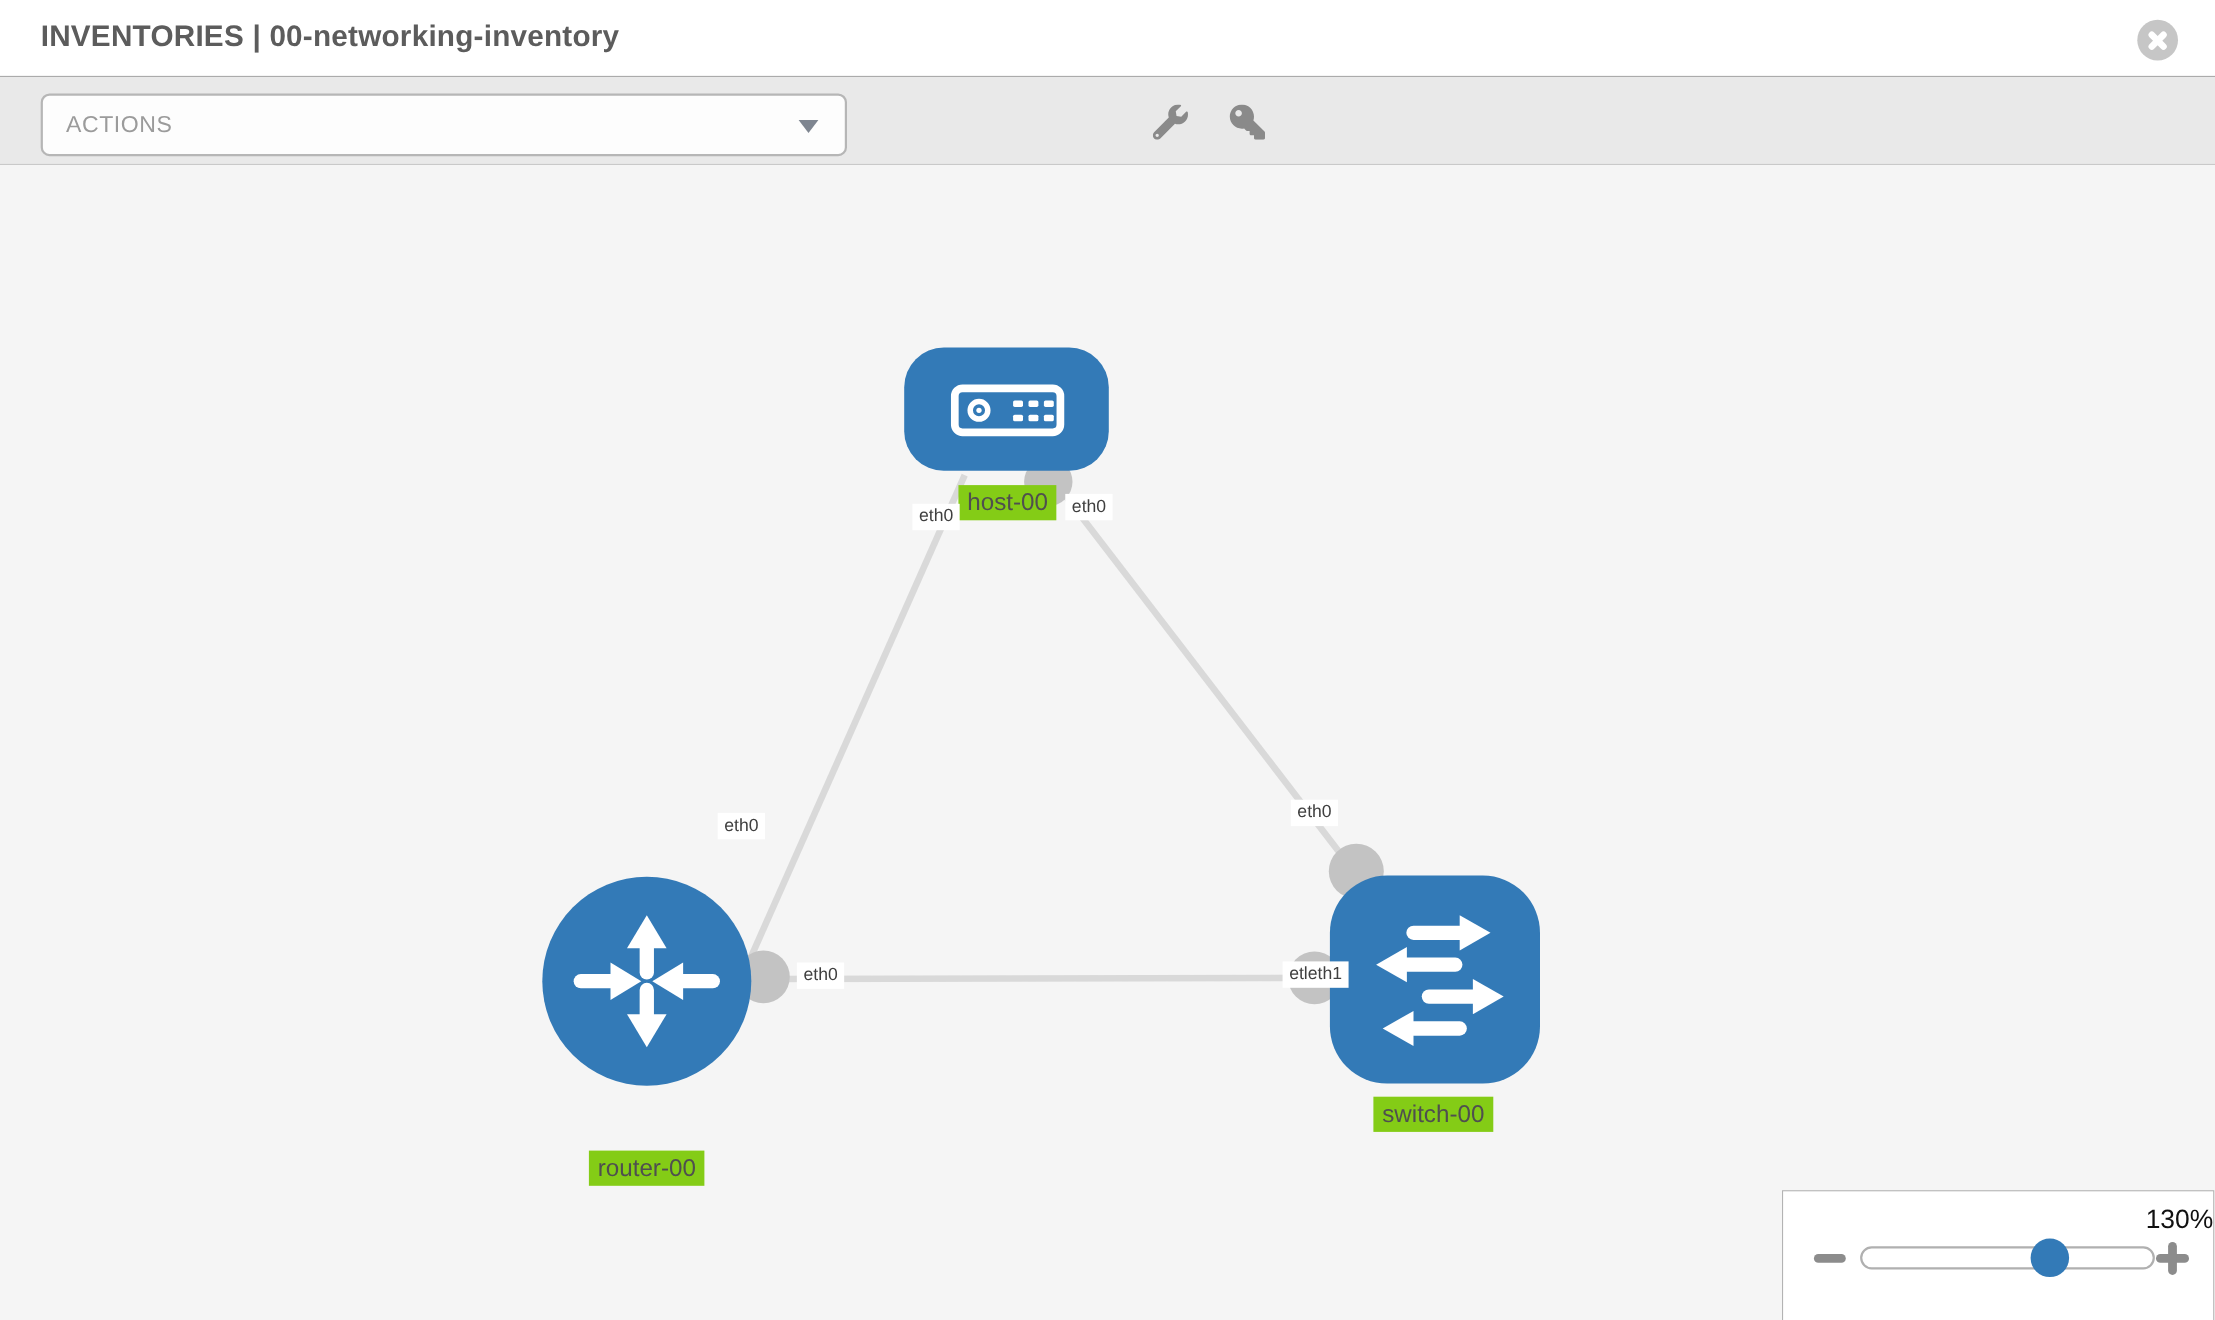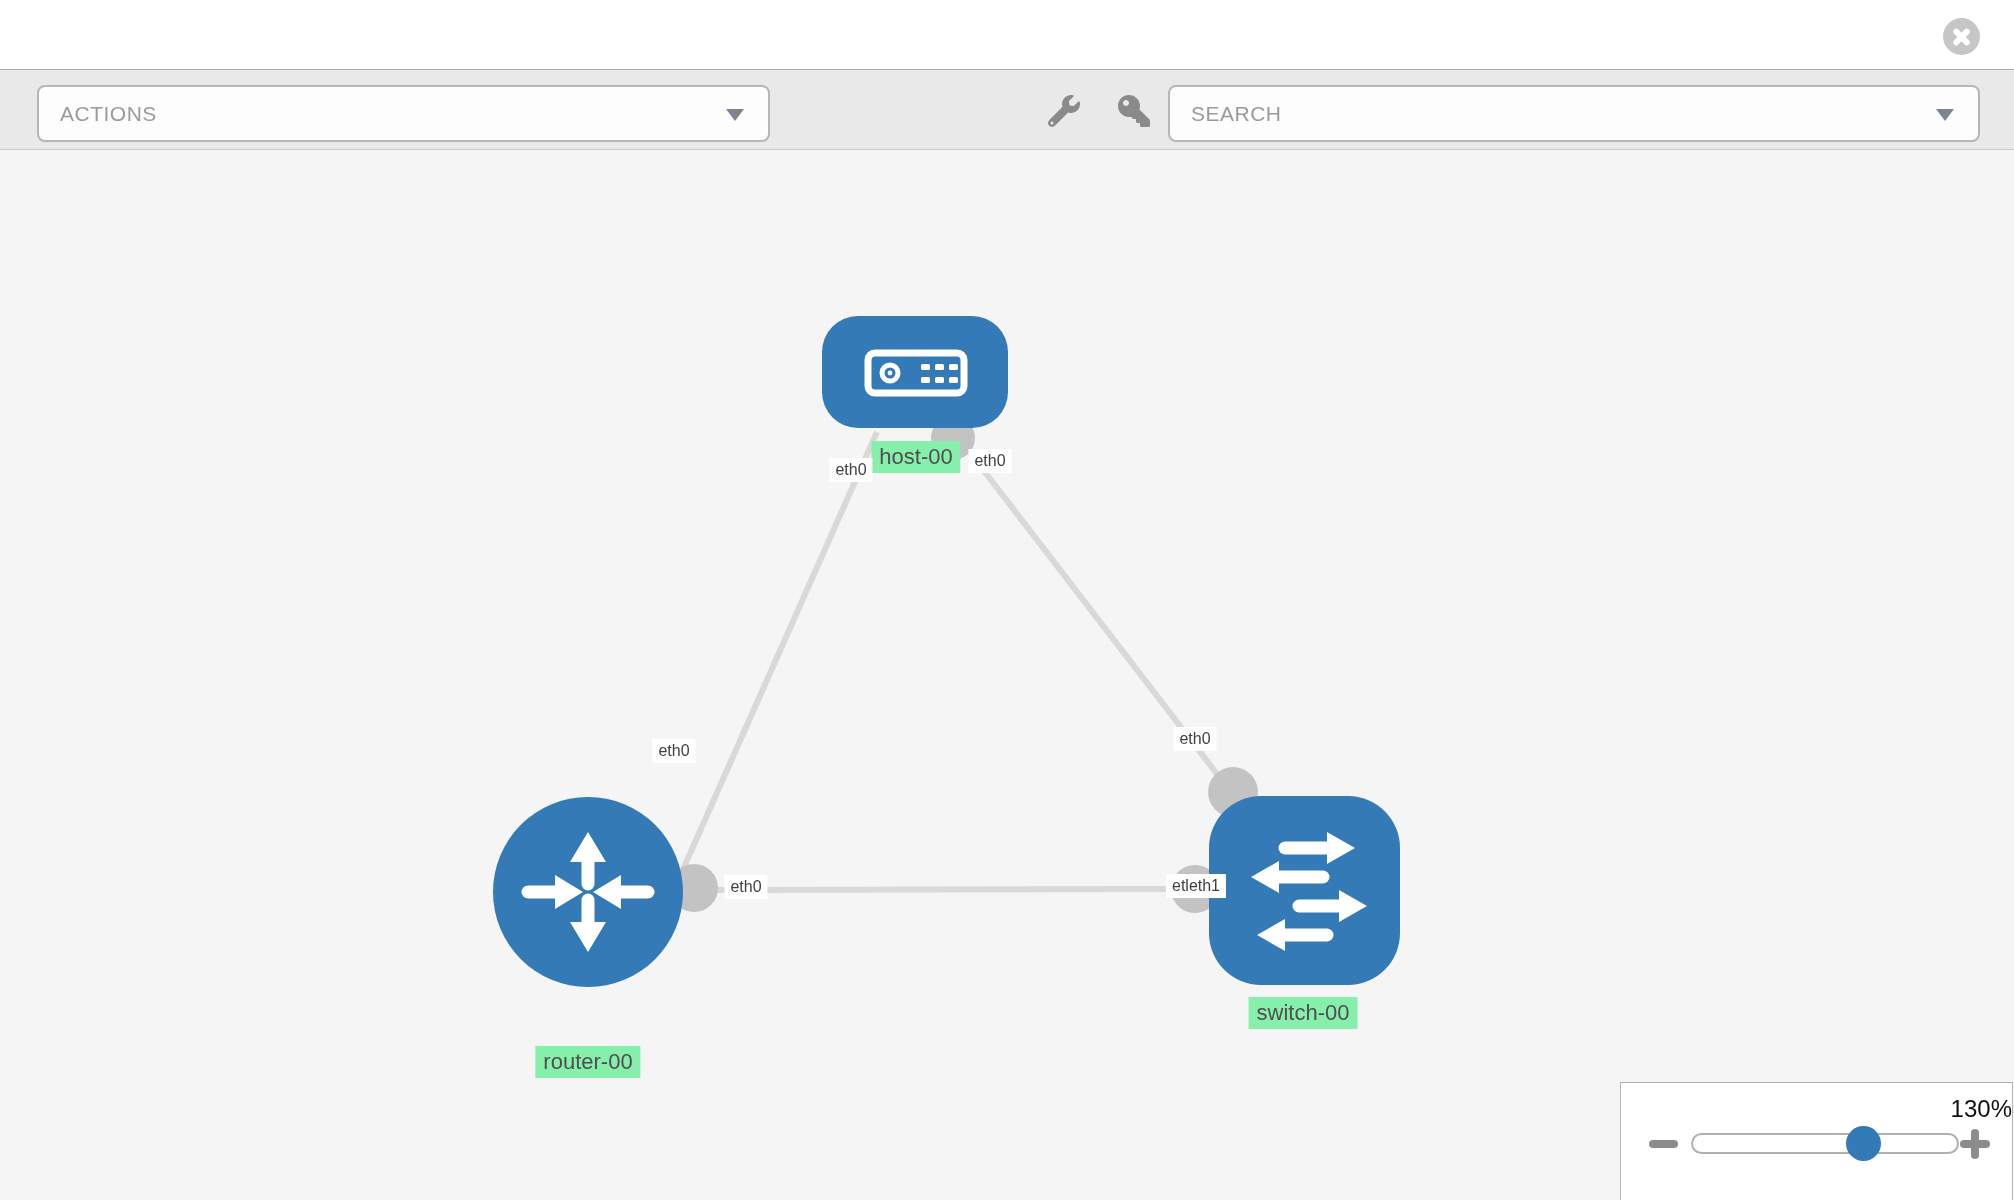--- a/index.html
+++ b/index.html
@@ -45,21 +45,21 @@
   .node { position:absolute; z-index:3; cursor:pointer; }
   .node svg { display:block; }
   .node-host { left:822px; top:166px; width:186px; height:112px;
     border-radius:36px; background:#337ab7; }
   .node-router { left:493px; top:647px; width:190px; height:190px;
     border-radius:50%; background:#337ab7; }
   .node-switch { left:1209px; top:646px; width:191px; height:189px;
     border-radius:52px; background:#337ab7; }
 
   .node-label { position:absolute; z-index:4; transform:translate(-50%,-50%);
-    background:#86efac; color:#4f4f4f; font-size:22px; padding:3px 8px;
+    background:#84cc16; color:#4f4f4f; font-size:22px; padding:3px 8px;
     white-space:nowrap; }
   .eth-label { position:absolute; z-index:4; transform:translate(-50%,-50%);
     background:#ffffff; color:#3f3f3f; font-size:16px; padding:3px 6px;
     white-space:nowrap; }
 
   
   .zoom-panel { position:absolute; left:1620px; top:932px; width:393px; height:135px;
     background:#ffffff; border:1px solid #b3b3b3; z-index:6; }
   .zoom-level { position:absolute; left:0; top:12px; width:100%; text-align:right;
     font-size:24px; color:#111111; }
@@ -73,20 +73,21 @@
     background:#8c8c8c; border-radius:4px; }
   .zoom-track { position:absolute; left:70px; top:50px; width:268px; height:21px;
     background:#ffffff; border:2px solid #b0b0b0; border-radius:12px; cursor:pointer; }
   .zoom-thumb { position:absolute; left:225px; top:43px; width:35px; height:35px;
     border-radius:50%; background:#337ab7; cursor:grab; z-index:7; }
 </style>
 </head>
 <body>
 
 <div class="header">
+  <div class="page-title">INVENTORIES | 00-networking-inventory</div>
   <div class="close-btn">
     <div class="bar b1"></div>
     <div class="bar b2"></div>
   </div>
 </div>
 
 <div class="toolbar">
 
   <div class="select-box actions-box">
     <span class="ph">ACTIONS</span>
@@ -100,24 +101,20 @@
   </div>
 
   <div class="tool-icon key">
     <svg viewBox="0 0 512 512">
       <g transform="scale(-1,1) translate(-512,0)">
         <path d="M512 176.001C512 273.203 433.202 352 336 352c-11.22 0-22.19-1.062-32.827-3.069l-24.012 27.014A23.999 23.999 0 0 1 261.223 384H224v40c0 13.255-10.745 24-24 24h-40v40c0 13.255-10.745 24-24 24H24c-13.255 0-24-10.745-24-24v-78.059c0-6.365 2.529-12.47 7.029-16.971l161.802-161.802C163.108 213.814 160 195.271 160 176 160 78.798 238.797.001 335.999 0 433.488-.001 512 78.511 512 176.001zM336 128c0 26.51 21.49 48 48 48s48-21.49 48-48-21.49-48-48-48-48 21.49-48 48z"></path>
       </g>
     </svg>
   </div>
 
-  <div class="select-box search-box">
-    <span class="ph">SEARCH</span>
-    <span class="caret"></span>
-  </div>
 </div>
 
 <div class="canvas">
 
   <svg class="links-layer" width="2014" height="1050">
     <line x1="877" y1="282" x2="645" y2="805" stroke="#d9d9d9" stroke-width="6"></line>
     <line x1="958" y1="287" x2="1227" y2="637" stroke="#d9d9d9" stroke-width="6"></line>
     <line x1="700" y1="740" x2="1197" y2="739" stroke="#d9d9d9" stroke-width="6"></line>
     <circle cx="953" cy="288" r="22" fill="#c3c3c3"></circle>
     <circle cx="694" cy="738" r="24" fill="#c3c3c3"></circle>

